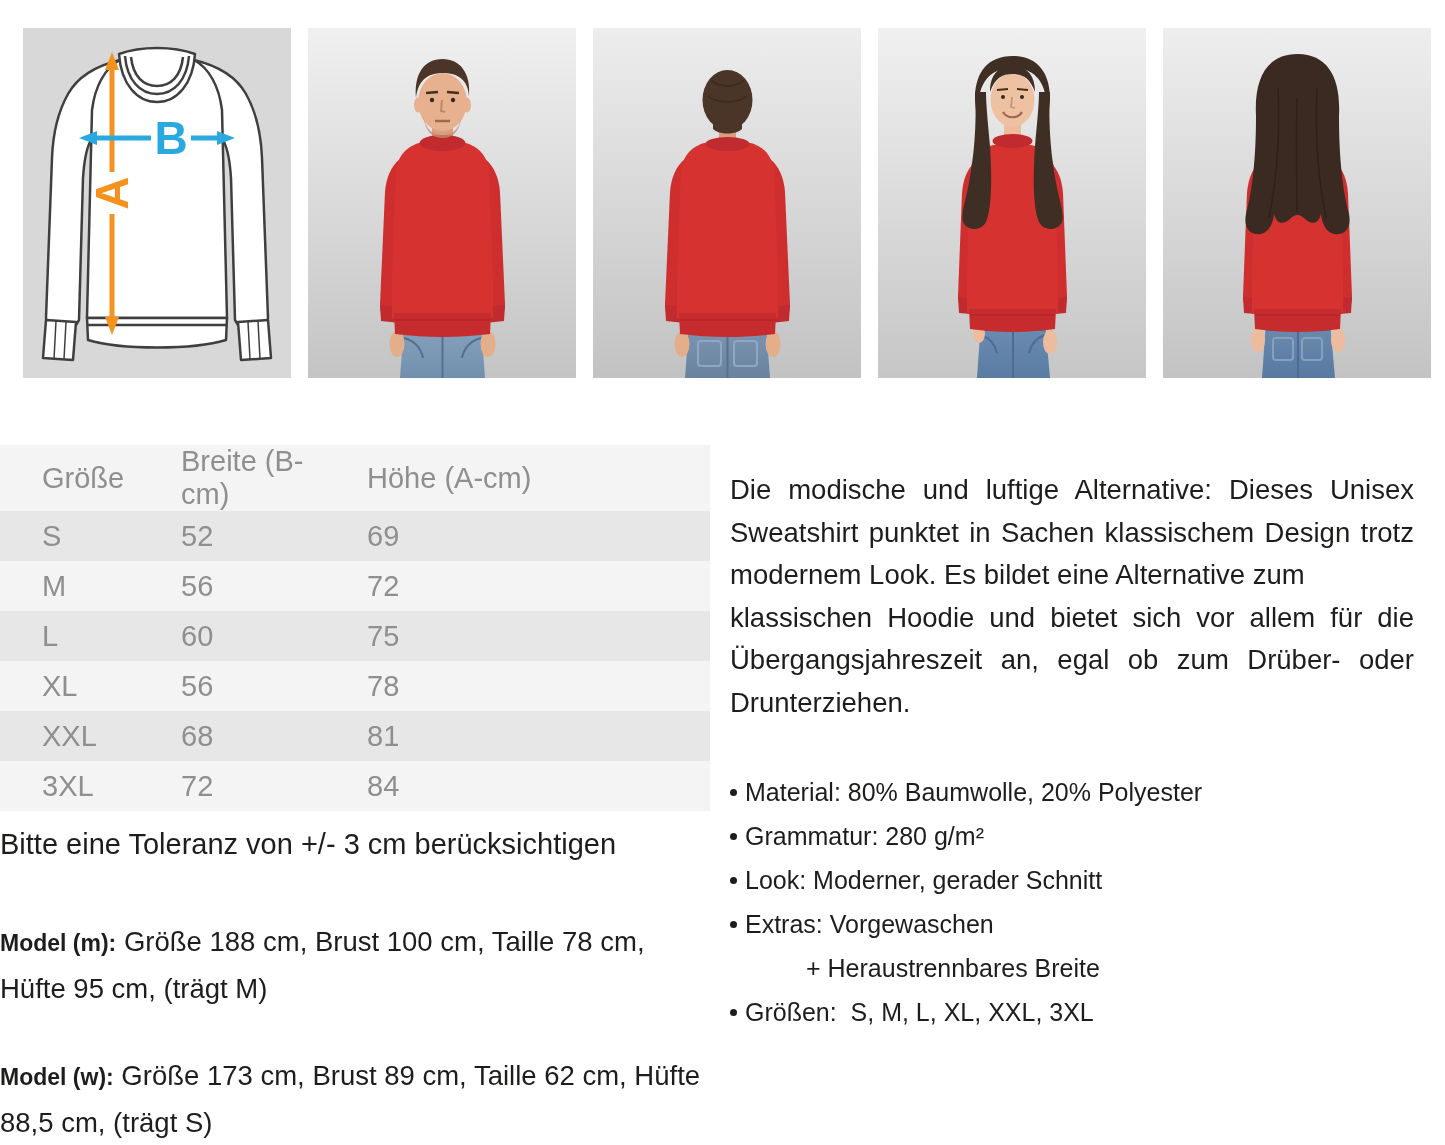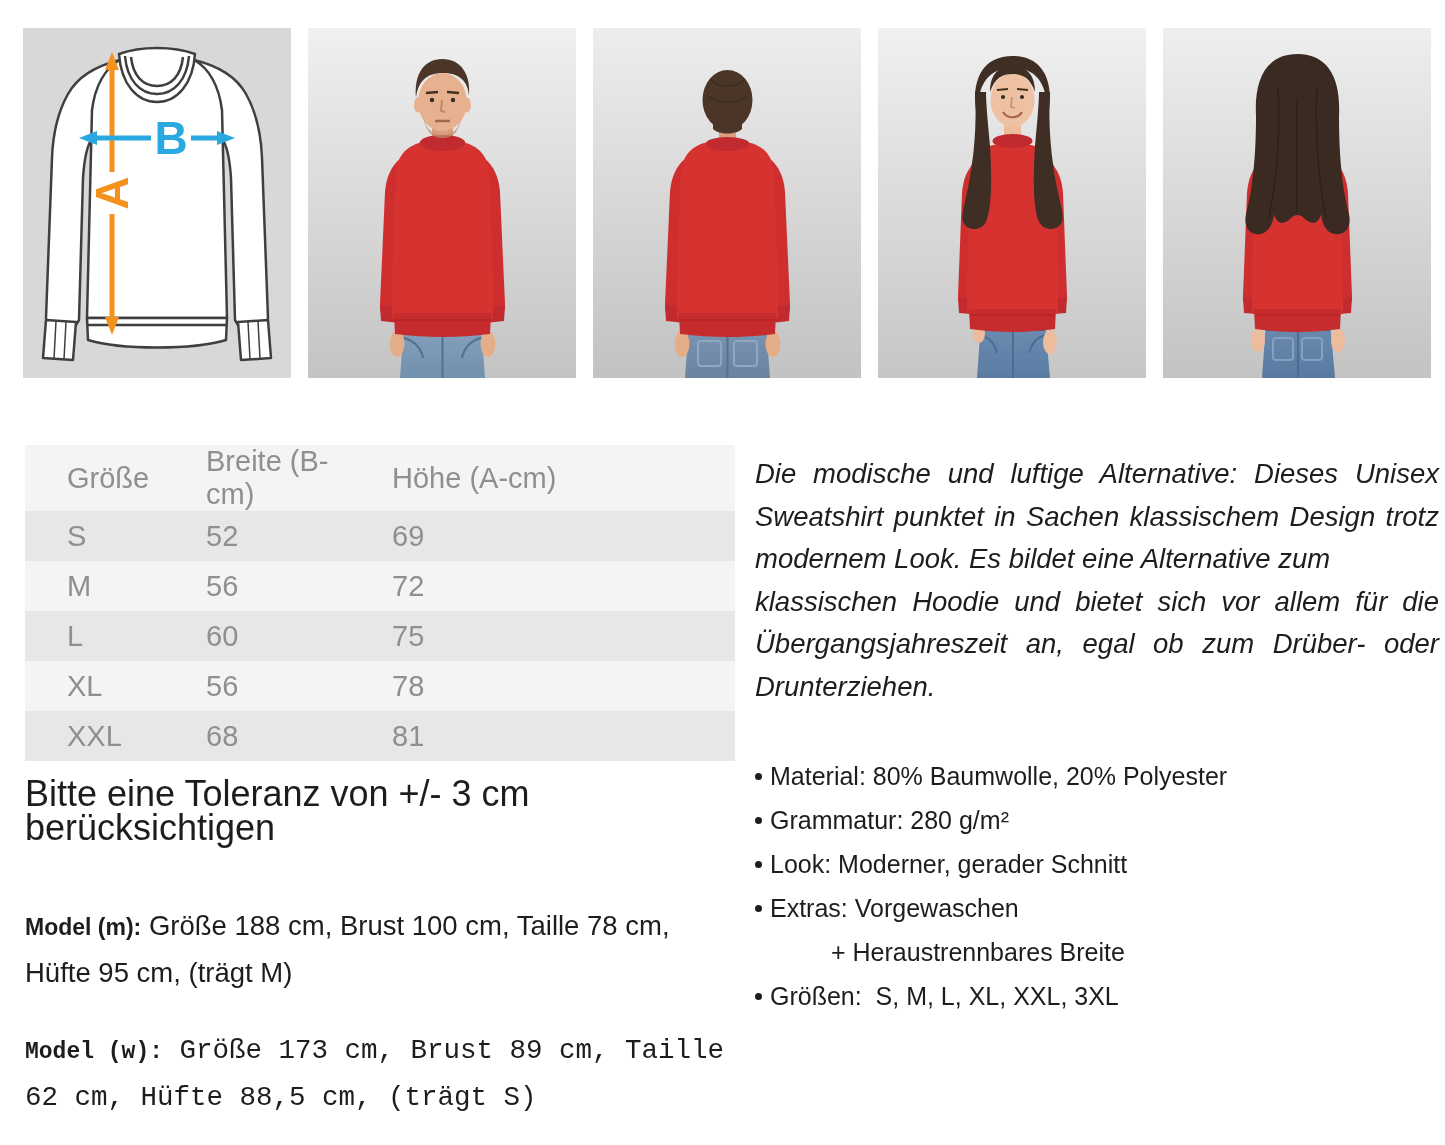--- a/index.html
+++ b/index.html
@@ -9,46 +9,46 @@
     font-family:"Liberation Sans", sans-serif;
     color:#1d1d1b;
     overflow:hidden;
   }
   
   .photo-strip { display:flex; gap:17px; padding:28px 14px 0 23px; height:350px; }
   .panel { width:268px; height:350px; flex:0 0 auto; }
   .panel svg { display:block; }
 
   
-  .main { display:flex; margin-top:67px; padding-left:25px; }
+  .main { display:flex; margin-top:67px; }
   .left-col { width:710px; flex:0 0 auto; }
   .right-col { width:684px; margin-left:20px; flex:0 0 auto; }
 
   
   table.size-table { width:710px; border-collapse:collapse; table-layout:fixed; }
   table.size-table col.c1 { width:139px; }
   table.size-table col.c2 { width:186px; }
   table.size-table col.c3 { width:385px; }
   table.size-table th, table.size-table td {
     height:50px; padding:0 0 0 42px; text-align:left; vertical-align:middle;
     font-size:29px; font-weight:normal; color:#8f8f8f;
   }
   tr.row-light { background:#f4f4f4; }
   tr.row-dark  { background:#e7e7e7; }
 
-  .tolerance { margin-top:16px; font-size:36px; line-height:34px; }
+  .tolerance { margin-top:16px; font-size:29px; line-height:34px; }
 
   .model-block { font-size:27.5px; line-height:45px; width:705px; }
   .model-block.first { margin-top:58px; }
-  .model-block.second { margin-top:33px;font-family:Liberation Mono, monospace; }
+  .model-block.second { margin-top:42px; }
   .model-label { font-weight:bold; font-size:23px; }
 
   
   .description p { margin:0; font-size:27.5px; line-height:42.5px; text-align:justify; }
-  .description { margin-top:8px;font-style:italic; }
+  .description { margin-top:24px; }
 
   ul.features { list-style:none; margin:46px 0 0 0; padding:0; }
   ul.features li {
     position:relative; padding-left:15px; font-size:25px; line-height:44px;
     white-space:pre-wrap;
   }
   ul.features li.bulleted::before {
     content:""; position:absolute; left:0; top:19px;
     width:7px; height:7px; border-radius:50%; background:#1d1d1b;
   }
@@ -314,20 +314,25 @@
       <tr class="row-light">
         <td>XL</td>
         <td>56</td>
         <td>78</td>
       </tr>
       <tr class="row-dark">
         <td>XXL</td>
         <td>68</td>
         <td>81</td>
       </tr>
+      <tr class="row-light">
+        <td>3XL</td>
+        <td>72</td>
+        <td>84</td>
+      </tr>
     </tbody>
       </table>
 
     <div class="tolerance">Bitte eine Toleranz von +/- 3 cm berücksichtigen</div>
 
     <div class="model-block first"><span class="model-label">Model (m):</span><span> Größe 188 cm, Brust 100 cm, Taille 78 cm, Hüfte 95 cm, (trägt M)</span></div>
 
     <div class="model-block second"><span class="model-label">Model (w):</span><span> Größe 173 cm, Brust 89 cm, Taille 62 cm, Hüfte 88,5 cm, (trägt S)</span></div>
   </div>
 

